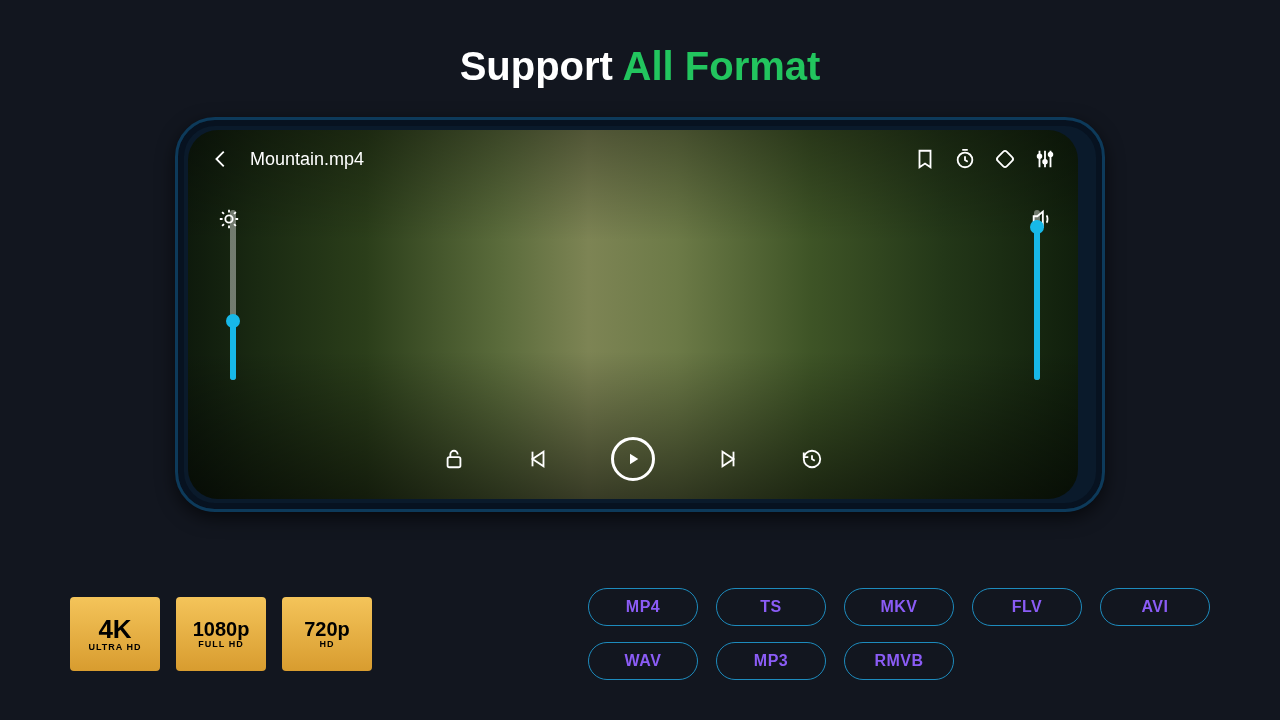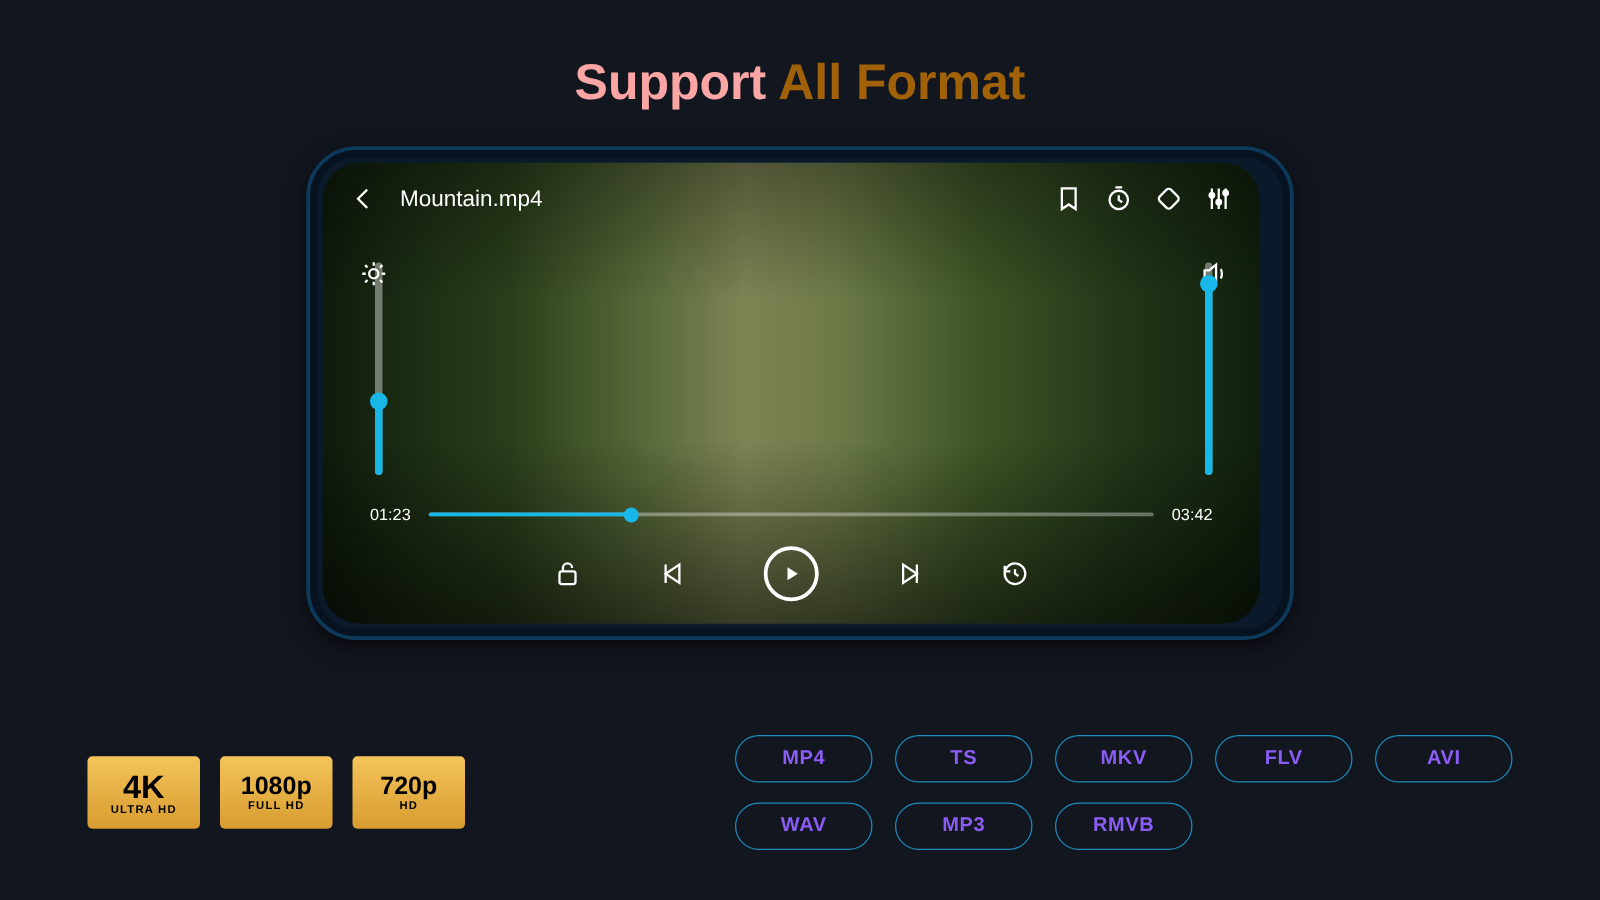--- a/index.html
+++ b/index.html
@@ -10,24 +10,24 @@
     font-family: 'Segoe UI', Arial, sans-serif;
     overflow: hidden;
     position: relative;
   }
   .heading {
     text-align: center;
     padding-top: 44px;
     font-size: 40px;
     font-weight: 700;
   }
-  .heading .h1 { color: #fca5a5; }
-  .heading .h2 { color: #a16207; }
+  .heading .h1 { color: #ffffff; }
+  .heading .h2 { color: #22c55e; }
   .phone {
-    width: 790px;
+    width: 930px;
     height: 395px;
     margin: 28px auto 0;
     background: #0a1a2b;
     border: 3px solid #0d3a5a;
     border-radius: 40px;
     position: relative;
     box-shadow: inset 0 0 0 6px #071220, 0 6px 18px rgba(0,0,0,.6);
     padding: 10px 24px 10px 10px;
   }
   .screen {
@@ -140,21 +140,21 @@
     position: absolute;
     bottom: 40px;
     left: 0; right: 0;
     display: flex;
     align-items: center;
     padding: 0 70px;
   }
   .badges { display: flex; gap: 16px; }
   .badge {
     width: 90px;
-    height: 58px;
+    height: 74px;
     background: linear-gradient(180deg, #f4c45a, #d89c2f);
     border-radius: 4px;
     display: flex;
     flex-direction: column;
     align-items: center;
     justify-content: center;
     color: #000;
     font-weight: 800;
   }
   .badge .big { font-size: 20px; line-height: 1; }
@@ -239,28 +239,20 @@
     <span class="slider-icon vol-icon ico">
       <svg viewBox="0 0 24 24">
           <path d="M4 9v6h4l6 5V4l-6 5H4zM18 8c1.5 1.5 1.5 6.5 0 8"></path>
         </svg>
     </span>
     <div class="vslider vol-slider">
       <div class="fill"></div>
       <div class="thumb"></div>
     </div>
 
-    <div class="seekbar">
-      <span>01:23</span>
-      <div class="seek-track">
-        <div class="seek-fill"></div>
-        <div class="seek-thumb"></div>
-      </div>
-      <span>03:42</span>
-    </div>
 
     <div class="controls">
       <span class="ico">
           <svg viewBox="0 0 24 24">
             <rect x="5" y="10" width="14" height="11" rx="2"></rect>
             <path d="M8 10V7a4 4 0 018 0"></path>
           </svg>
         </span>
       <span class="ico">
           <svg viewBox="0 0 24 24">

